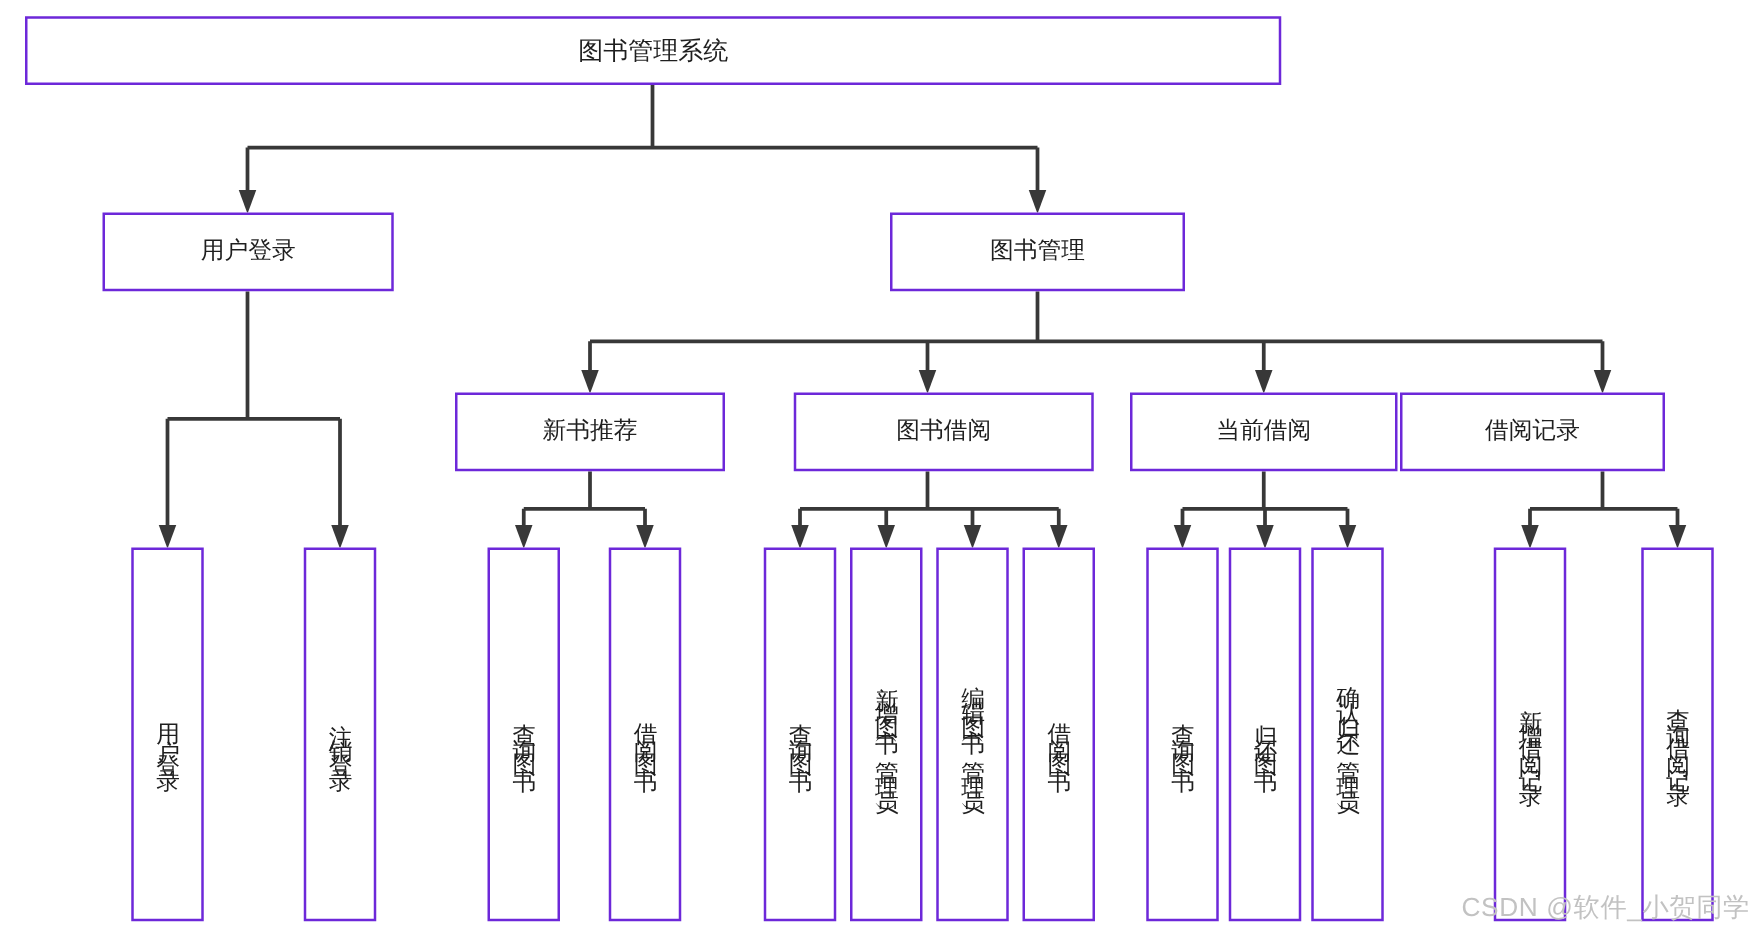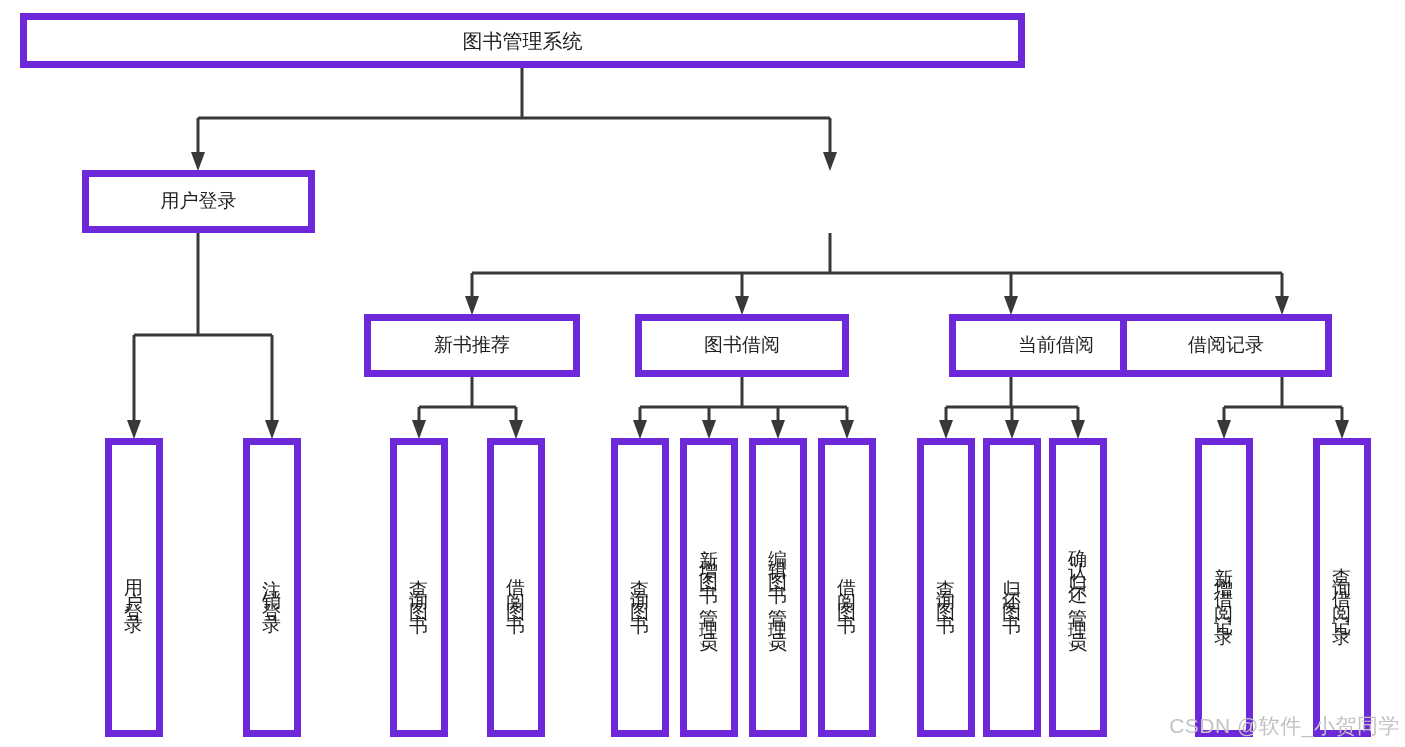--- a/index.html
+++ b/index.html
@@ -17,21 +17,21 @@
   }
   .connectors {
     position: absolute;
     left: 0;
     top: 0;
     z-index: 1;
   }
   .node {
     position: absolute;
     box-sizing: border-box;
-    border: 7px solid #6d28d9;
+    border: 2px solid #6d28d9;
     background: #ffffff;
     color: #1f1f1f;
     display: flex;
     align-items: center;
     justify-content: center;
     font-size: 19px;
     line-height: 1.2;
     z-index: 2;
     text-align: center;
   }
@@ -42,22 +42,22 @@
     line-height: 1;
     font-size: 19px;
   }
   
   .n-root   { left: 20px;  top: 13px;  width: 1005px; height: 55px; font-size: 20px; }
   
   .n-ulogin { left: 82px;  top: 170px; width: 233px; height: 63px; }
   .n-bmgmt  { left: 712px; top: 170px; width: 236px; height: 63px; }
   
   .n-rec    { left: 364px;  top: 314px; width: 216px; height: 63px; }
-  .n-borrow { left: 635px;  top: 314px; width: 214px; height: 63px; }
-  .n-cur    { left: 904px;  top: 314px; width: 214px; height: 63px; margin-left: 45px; }
+  .n-borrow { left: 635px;  top: 314px; width: 240px; height: 63px; }
+  .n-cur    { left: 904px;  top: 314px; width: 214px; height: 63px; }
   .n-recd   { left: 1120px; top: 314px; width: 212px; height: 63px; }
   
   .leaf { top: 438px; width: 58px; height: 299px; }
   .l-1  { left: 105px; }
   .l-2  { left: 243px; }
   .l-3  { left: 390px; }
   .l-4  { left: 487px; }
   .l-5  { left: 611px; }
   .l-6  { left: 680px; }
   .l-7  { left: 749px; }
@@ -145,20 +145,21 @@
       <polygon points="1012,439 1005,420 1019,420"></polygon>
       <polygon points="1078,439 1071,420 1085,420"></polygon>
       <polygon points="1224,439 1217,420 1231,420"></polygon>
       <polygon points="1342,439 1335,420 1349,420"></polygon>
     </g>
   </svg>
 
   <div class="node n-root">图书管理系统</div>
 
   <div class="node n-ulogin">用户登录</div>
+  <div class="node n-bmgmt">图书管理</div>
 
   <div class="node n-rec">新书推荐</div>
   <div class="node n-borrow">图书借阅</div>
   <div class="node n-cur">当前借阅</div>
   <div class="node n-recd">借阅记录</div>
 
   <div class="node vnode leaf l-1">用户登录</div>
   <div class="node vnode leaf l-2">注销登录</div>
 
   <div class="node vnode leaf l-3">查询图书</div>

